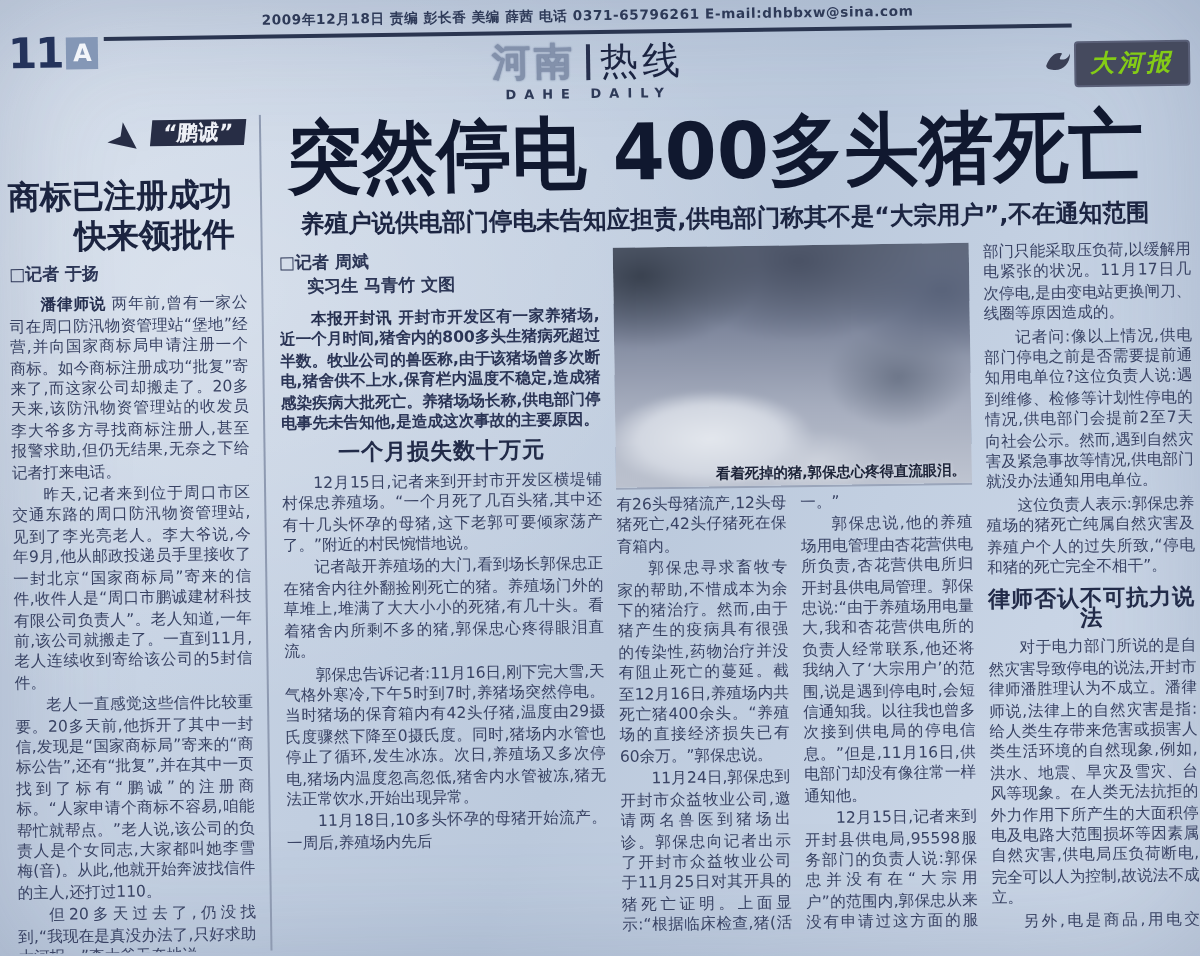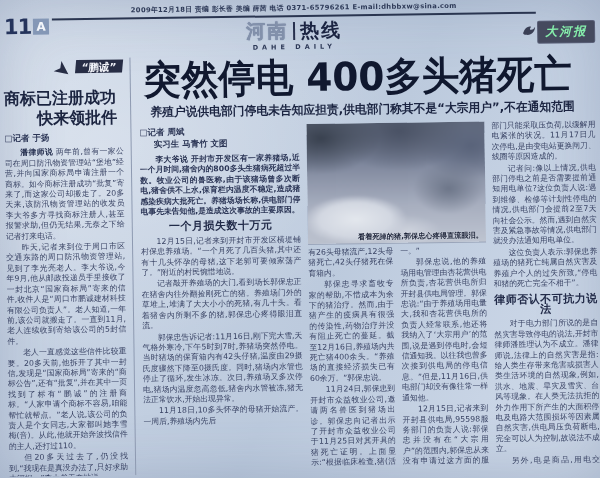--- a/index.html
+++ b/index.html
@@ -25,25 +25,25 @@
   .pageno .p14{font-size:21px;font-weight:900;color:#24335b;letter-spacing:-1px;}
   .pageno .pA{display:inline-block;margin-left:2px;width:16px;height:16px;line-height:16px;
     text-align:center;background:#8497b6;color:#f2f5fa;font-weight:900;font-size:12px;}
   .mast-mid{position:absolute;left:50px;right:58px;top:0;text-align:center;}
   .dateline{font-size:6.8px;color:#2e3a58;font-weight:bold;letter-spacing:.3px;white-space:nowrap;}
   .rule{border-bottom:2px solid #2a3550;margin-top:2px;}
   .section{display:inline-flex;align-items:center;margin-top:1px;}
   .sec1{font-size:19px;font-weight:700;color:#8391ab;letter-spacing:2px;
     text-shadow:0 0 1px #5b6b8c;}
   .secdiv{width:2px;height:18px;background:#27304e;margin:0 5px;}
-  .sec2{font-size:19px;font-weight:700;color:#1b2442;letter-spacing:2px;}
+  .sec2{font-size:19px;font-weight:400;color:#1b2442;letter-spacing:2px;}
   .secsub{font-size:6.5px;font-weight:bold;letter-spacing:4px;color:#2e3a58;margin-top:-1px;}
   .brand{position:absolute;right:0;top:22px;display:flex;align-items:center;}
   .brand .bird{margin-right:2px;}
-  .brand .box{background:#454a5e;color:#86efac;font-weight:900;font-style:italic;
+  .brand .box{background:#454a5e;color:#84cc16;font-weight:900;font-style:italic;
     font-size:12px;padding:2px 7px;letter-spacing:2px;border-radius:1px;
     box-shadow:0 0 0 1px #5a6078;}
   
   .content{display:flex;height:418px;overflow:hidden;margin-top:2px;}
   .bodytext{font-size:7.8px;line-height:10.4px;text-align:justify;color:#394364;}
   p{margin:0 0 1px 0;text-indent:2em;}
   p.cont{text-indent:0;}
   .lead-prefix{font-weight:900;color:#242e4e;}
   .xhead{font-size:11px;font-weight:900;text-align:center;color:#222b49;
     margin:5px 0 4px 0;text-indent:0;letter-spacing:.5px;}
@@ -144,21 +144,21 @@
       <h1 class="headline">突然停电  400多头猪死亡</h1>
       <div class="deck">养殖户说供电部门停电未告知应担责,供电部门称其不是“大宗用户”,不在通知范围</div>
 
       <div class="cols bodytext">
 
         <div class="col1">
           <div class="main-byline">
             <div>□记者 周斌</div>
             <div class="l2">实习生 马青竹 文图</div>
           </div>
-          <p class="lead-bold"><span class="lead-prefix">李大爷说</span><span> 开封市开发区有一家养猪场,近一个月时间,猪舍内的800多头生猪病死超过半数。牧业公司的兽医称,由于该猪场曾多次断电,猪舍供不上水,保育栏内温度不稳定,造成猪感染疾病大批死亡。养猪场场长称,供电部门停电事先未告知他,是造成这次事故的主要原因。</span></p>
+          <p class="lead-bold"><span class="lead-prefix">本报开封讯</span><span> 开封市开发区有一家养猪场,近一个月时间,猪舍内的800多头生猪病死超过半数。牧业公司的兽医称,由于该猪场曾多次断电,猪舍供不上水,保育栏内温度不稳定,造成猪感染疾病大批死亡。养猪场场长称,供电部门停电事先未告知他,是造成这次事故的主要原因。</span></p>
           <div class="xhead">一个月损失数十万元</div>
           <p>12月15日,记者来到开封市开发区横堤铺村保忠养殖场。“一个月死了几百头猪,其中还有十几头怀孕的母猪,这下老郭可要倾家荡产了。”附近的村民惋惜地说。</p>
           <p>记者敲开养殖场的大门,看到场长郭保忠正在猪舍内往外翻捡刚死亡的猪。养殖场门外的草堆上,堆满了大大小小的死猪,有几十头。看着猪舍内所剩不多的猪,郭保忠心疼得眼泪直流。</p>
           <p>郭保忠告诉记者:11月16日,刚下完大雪,天气格外寒冷,下午5时到7时,养猪场突然停电。当时猪场的保育箱内有42头仔猪,温度由29摄氏度骤然下降至0摄氏度。同时,猪场内水管也停止了循环,发生冰冻。次日,养殖场又多次停电,猪场内温度忽高忽低,猪舍内水管被冻,猪无法正常饮水,开始出现异常。</p>
           <p>11月18日,10多头怀孕的母猪开始流产。一周后,养殖场内先后</p>
         </div>
 
         <div class="mid">
           <figure class="photo">
             <div class="ph-img"></div>

